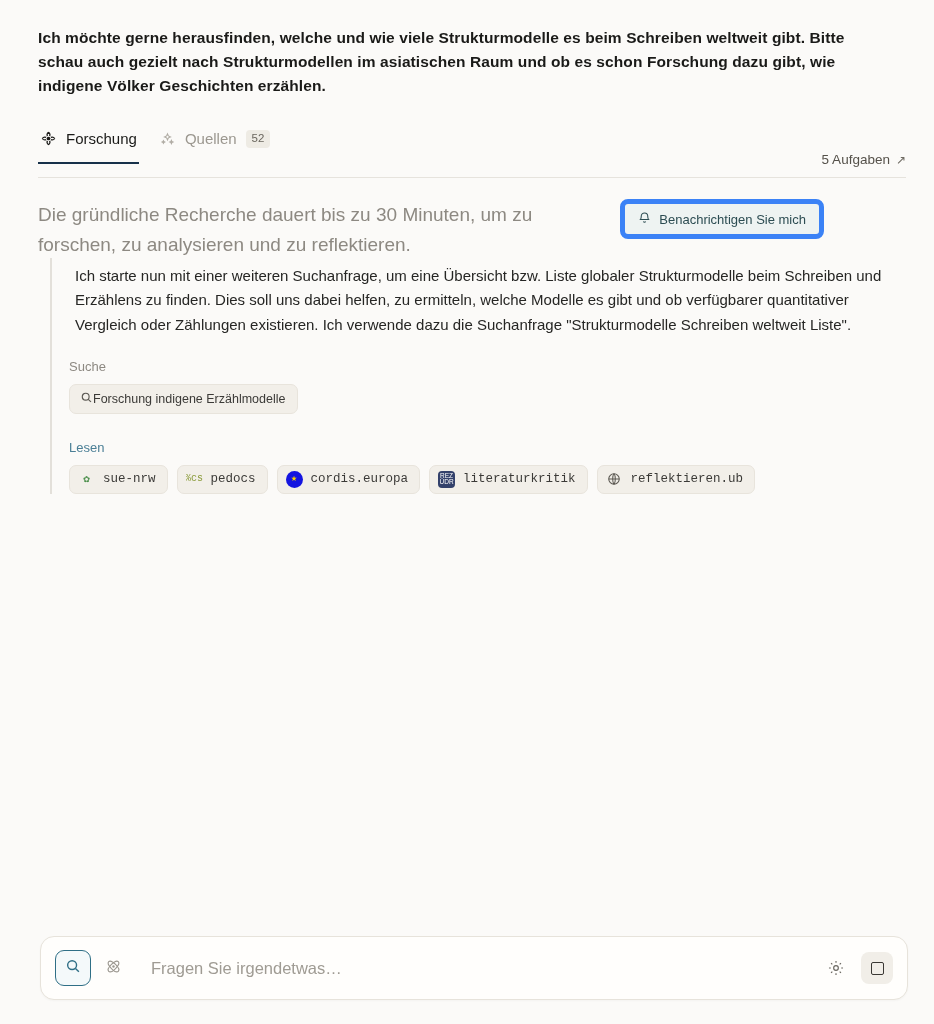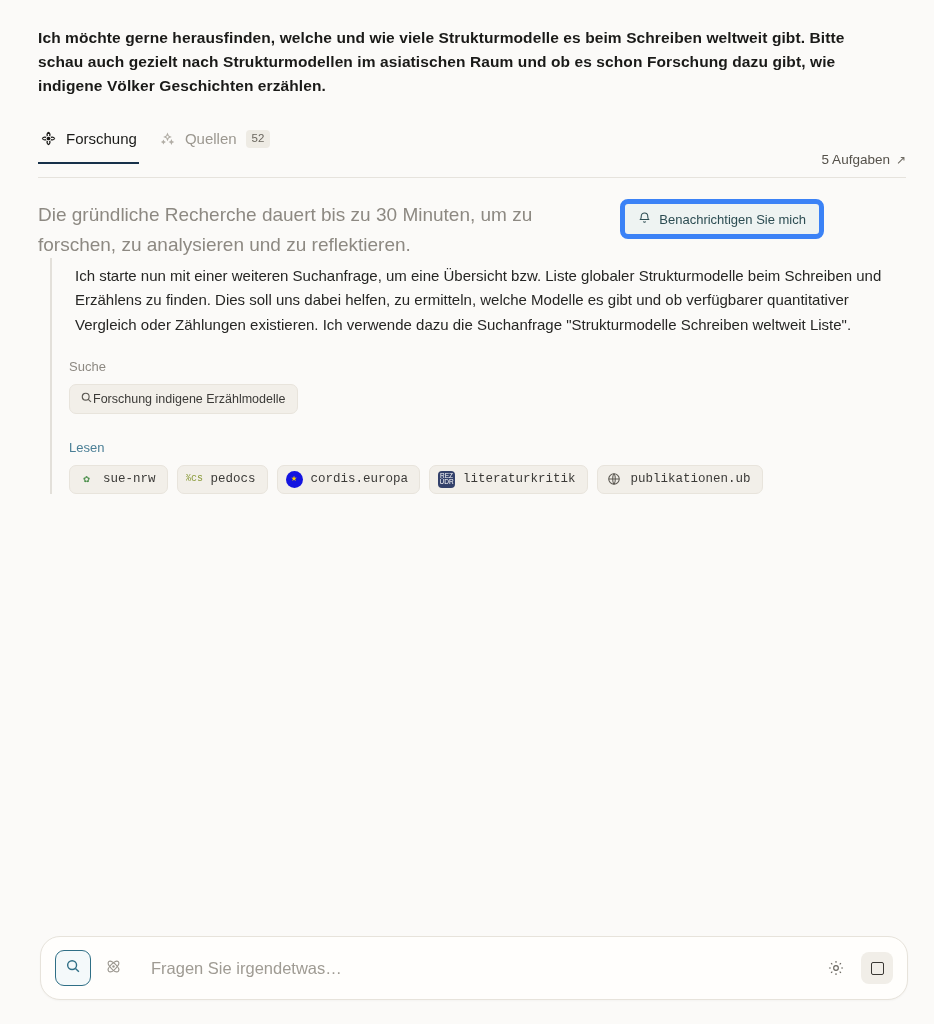--- a/index.html
+++ b/index.html
@@ -198,21 +198,21 @@
 
   
   .composer {
     position: absolute;
     left: 40px;
     top: 936px;
     width: 868px;
     height: 64px;
     background: #fffefc;
     border: 1px solid #e7e3db;
-    border-radius: 20px;
+    border-radius: 14px;
     box-shadow: 0 1px 2px rgba(0,0,0,0.03);
     display: flex;
     align-items: center;
     padding: 0 14px;
   }
   .mode-btn {
     width: 36px;
     height: 36px;
     border-radius: 9px;
     display: flex;
@@ -366,21 +366,21 @@
         <span>literaturkritik</span>
       </div>
 
       <div class="read-chip">
         <span class="fav fav-globe">
           <svg viewBox="0 0 16 16" width="14" height="14" fill="none" stroke="#5b5851" stroke-width="1.2">
             <circle cx="8" cy="8" r="6"></circle>
               <path d="M2 8h12M8 2c2 2.2 2 9.8 0 12M8 2C6 4.2 6 11.8 8 14"></path>
           </svg>
         </span>
-        <span>publikationen.ub</span>
+        <span>reflektieren.ub</span>
       </div>
     </div>
   </div>
 
   <div class="composer">
     <div class="mode-btn active">
       <span>
         <svg viewBox="0 0 18 18" width="16" height="16" fill="none" stroke="#2f6f86" stroke-width="1.6">
           <circle cx="8" cy="8" r="5"></circle>
             <path d="M11.8 11.8L15.6 15.6"></path>

